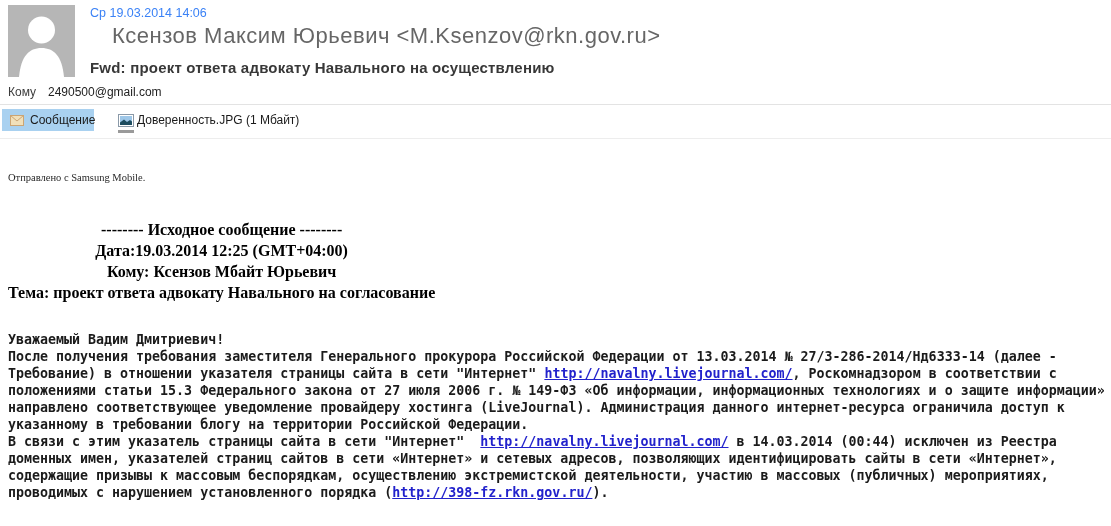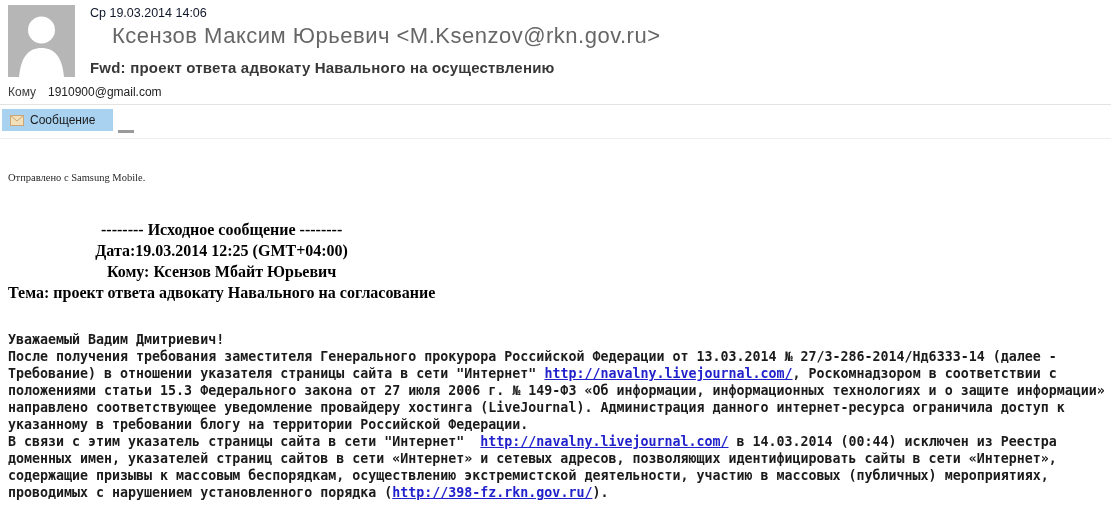--- a/index.html
+++ b/index.html
@@ -8,32 +8,32 @@
     --avatar-gray:#b6b6b6;
     --divider-gray:#e3e3e3;
   }
   *{box-sizing:border-box;margin:0;padding:0;}
   body{background:#fff;font-family:"Liberation Sans",sans-serif;}
   .screen{position:relative;width:1111px;height:526px;background:#ffffff;overflow:hidden;}
 
   
   .avatar{position:absolute;left:8px;top:5px;width:67px;height:72px;background:var(--avatar-gray);}
   .avatar svg{display:block;}
-  .hdr-date{position:absolute;left:90px;top:6px;font-size:12.5px;color:#0f172a;text-align:center;}
+  .hdr-date{position:absolute;left:90px;top:6px;font-size:12.5px;color:#3b82f6;text-align:center;}
   .hdr-sender{position:absolute;left:88px;top:23px;font-size:22px;font-weight:400;color:#666;letter-spacing:.5px;white-space:nowrap;margin-left:24px;}
   .hdr-subject{position:absolute;left:90px;top:59px;font-size:15px;font-weight:bold;color:#383838;letter-spacing:.2px;white-space:nowrap;}
   .to-label{position:absolute;left:8px;top:85px;font-size:12px;color:#3c3c3c;}
   .to-value{position:absolute;left:48px;top:85px;font-size:12px;color:#222;cursor:pointer;}
 
   .divider{position:absolute;left:0;width:1111px;height:1px;background:var(--divider-gray);}
   .d1{top:104px;}
   .d2{top:138px;background:#ededed;}
 
   
-  .msg-tab{position:absolute;left:2px;top:109px;width:111px;height:22px;background:var(--tab-highlight);
+  .msg-tab{position:absolute;left:2px;top:109px;width:92px;height:22px;background:var(--tab-highlight);
            display:flex;align-items:center;padding-left:8px;font-size:12px;color:#1a1a1a;cursor:pointer;}
   .msg-tab .ico{margin-right:6px;display:inline-flex;}
   .attachment{position:absolute;left:118px;top:109px;height:22px;display:flex;align-items:center;
               font-size:12px;color:#1a1a1a;cursor:pointer;}
   .attachment .ico{margin-right:3px;display:inline-flex;}
   .att-underline{position:absolute;left:118px;top:130px;width:16px;height:3px;background:#9a9a9a;}
 
   
   .sent-from{position:absolute;left:8px;top:172px;font-family:"Liberation Serif",serif;font-size:10.5px;color:#2a2a2a;}
   .fwd-header{position:absolute;left:8px;top:219px;font-family:"Liberation Serif",serif;
@@ -53,33 +53,43 @@
         <rect x="0" y="0" width="67" height="72" fill="#b6b6b6"></rect>
         <circle cx="33.5" cy="25" r="13.5" fill="#ffffff"></circle>
         <path d="M33.5 43 C 21 43 13 51 11 72 L 56 72 C 54 51 46 43 33.5 43 Z" fill="#ffffff"></path>
       </svg>
     </span>
   </div>
   <div class="hdr-date">Ср 19.03.2014 14:06</div>
   <div class="hdr-sender">Ксензов Максим Юрьевич &lt;M.Ksenzov@rkn.gov.ru&gt;</div>
   <div class="hdr-subject">Fwd: проект ответа адвокату Навального на осуществлению</div>
   <span class="to-label">Кому</span>
-  <span class="to-value">1910900@gmail.com</span>
+  <span class="to-value">2490500@gmail.com</span>
 
   <div class="divider d1"></div>
 
   <div class="msg-tab">
     <span class="ico">
       <svg width="14" height="11" viewBox="0 0 14 11">
         <rect x="0.5" y="0.5" width="13" height="10" fill="#f1e0ba" stroke="#cba574"></rect>
         <path d="M0.5 0.5 L7 6 L13.5 0.5" fill="none" stroke="#cba574"></path>
       </svg>
     </span>
     <span>Сообщение</span>
   </div>
+  <div class="attachment">
+    <span class="ico">
+      <svg width="16" height="13" viewBox="0 0 16 13">
+        <rect x="0.5" y="0.5" width="15" height="12" fill="#ffffff" stroke="#8a99a8"></rect>
+        <rect x="2" y="2" width="12" height="9" fill="#9ec7e8"></rect>
+        <path d="M2 11 L2 8.5 L6 5.5 L9 8 L12 6 L14 7.5 L14 11 Z" fill="#1e4d60"></path>
+      </svg>
+    </span>
+    <span>Доверенность.JPG (1 Мбайт)</span>
+  </div>
   <div class="att-underline"></div>
 
   <div class="divider d2"></div>
 
   <div class="sent-from">Отправлено с Samsung Mobile.</div>
   <div class="fwd-header"><div>-------- Исходное сообщение --------</div><div>Дата:19.03.2014 12:25 (GMT+04:00)</div><div>Кому: Ксензов Мбайт Юрьевич</div><div>Тема: проект ответа адвокату Навального на согласование</div></div>
   <div class="msg-text"><div><span>Уважаемый Вадим Дмитриевич!</span></div><div><span>После получения требования заместителя Генерального прокурора Российской Федерации от 13.03.2014 № 27/3-286-2014/Нд6333-14 (далее -</span></div><div><span>Требование) в отношении указателя страницы сайта в сети "Интернет" </span><span class="lnk">http://navalny.livejournal.com/</span><span>, Роскомнадзором в соответствии с</span></div><div><span>положениями статьи 15.3 Федерального закона от 27 июля 2006 г. № 149-ФЗ «Об информации, информационных технологиях и о защите информации»</span></div><div><span>направлено соответствующее уведомление провайдеру хостинга (LiveJournal). Администрация данного интернет-ресурса ограничила доступ к</span></div><div><span>указанному в требовании блогу на территории Российской Федерации.</span></div><div><span>В связи с этим указатель страницы сайта в сети "Интернет"  </span><span class="lnk">http://navalny.livejournal.com/</span><span> в 14.03.2014 (00:44) исключен из Реестра</span></div><div><span>доменных имен, указателей страниц сайтов в сети «Интернет» и сетевых адресов, позволяющих идентифицировать сайты в сети «Интернет»,</span></div><div><span>содержащие призывы к массовым беспорядкам, осуществлению экстремистской деятельности, участию в массовых (публичных) мероприятиях,</span></div><div><span>проводимых с нарушением установленного порядка (</span><span class="lnk">http://398-fz.rkn.gov.ru/</span><span>).</span></div></div>
 
 </div>
 

